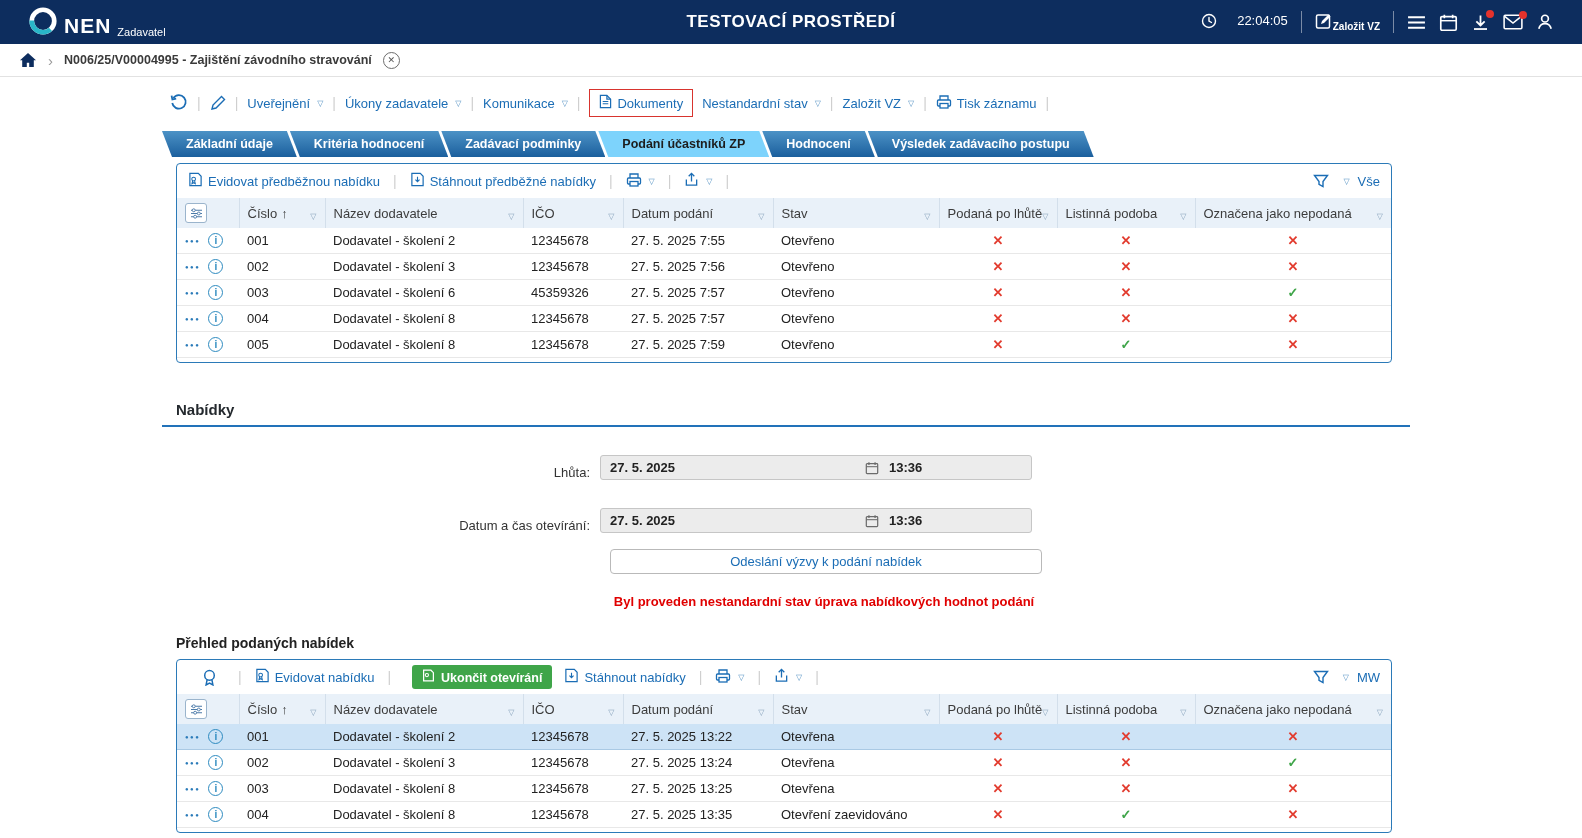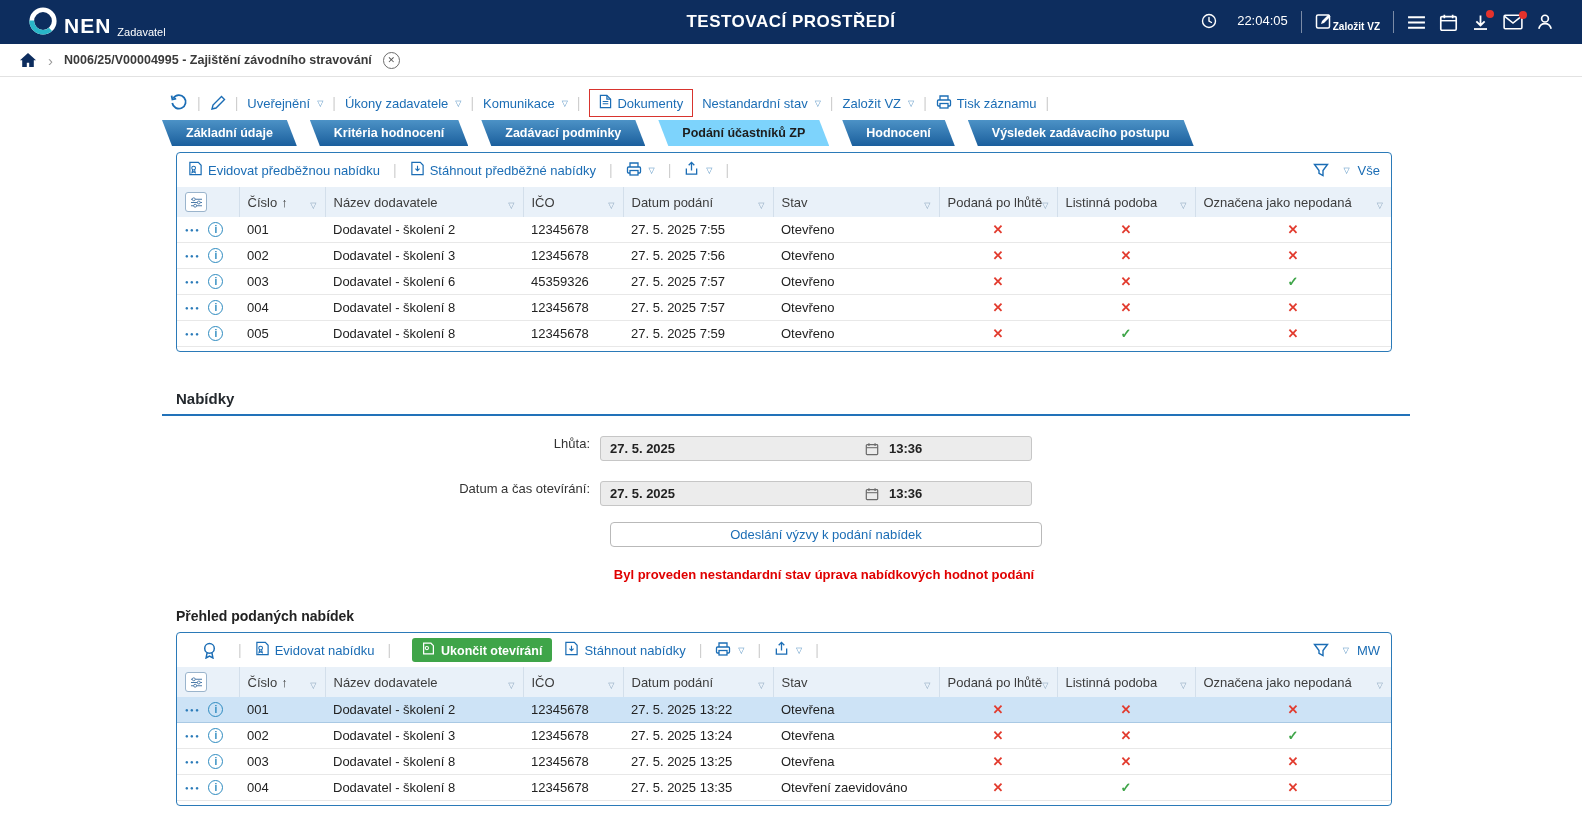--- a/index.html
+++ b/index.html
@@ -42,21 +42,21 @@
   .rec-toolbar { display:flex; align-items:center; margin-top:9px; padding-left:8px; height:34px; }
   .sep { color:#cfcfcf; margin:0 9px; font-size:14px; }
   .tool-icon { background:none; border:none; color:#1b6db5; cursor:pointer; display:flex; }
   .tlink { display:flex; align-items:center; gap:5px; color:#1b6db5; text-decoration:none;
     cursor:pointer; white-space:nowrap; }
   .caret { font-size:8px; color:#5d97c6; margin-left:2px; }
   .dokumenty-box { display:flex; align-items:center; gap:5px; border:1px solid #d8342e;
     padding:4px 9px; color:#1b6db5; cursor:pointer; }
 
   
-  .tabs-row { display:flex; margin-top:0; height:26px;gap:20px; }
+  .tabs-row { display:flex; margin-top:11px; height:26px; }
   .tab { height:26px; line-height:26px; padding:0 24px; font-size:12.5px; font-weight:bold;
     color:#fff; background:linear-gradient(#4c92c6,#1b5f9d); cursor:pointer; white-space:nowrap;
     clip-path:polygon(0 0, calc(100% - 10px) 0, 100% 100%, 10px 100%); }
   .tab + .tab { margin-left:-7px; }
   .tab.active { background:#7dd3fc; color:#1d1d1d; }
 
   
   .panel { margin:6px 0 0 14px; width:1216px; border:1.5px solid #2b7ab8; border-radius:4px;
     background:#fff; overflow:hidden; padding-bottom:4px; }
   .ptoolbar { display:flex; align-items:center; height:34px; padding:0 11px; gap:4px; }
@@ -86,21 +86,21 @@
   .dots { color:#2b7bb9; font-size:6px; letter-spacing:1.5px; cursor:pointer; }
   .info { width:15px; height:15px; border:1px solid #2e8bc0; border-radius:50%; color:#2e8bc0;
     font-size:10px; font-weight:bold; display:inline-flex; align-items:center;
     justify-content:center; cursor:pointer; }
   .mark.no { color:#e23b2e; font-weight:bold; }
   .mark.yes { color:#3fa549; font-weight:bold; }
 
   
   .section-title { margin:38px 0 0 14px; font-size:15px; font-weight:bold; color:#24292e; }
   .section-rule { margin-top:7px; border-bottom:2px solid #2272b9; width:1248px; }
-  .form-row { display:flex; align-items:flex-start; margin-top:20px; }
+  .form-row { display:flex; align-items:flex-end; margin-top:28px; }
   .form-row:first-of-type { margin-top:26px; }
   .f-label { width:438px; text-align:right; padding-right:10px; color:#333; }
   .dt-strip { width:432px; height:25px; background:#ececec; border:1px solid #c6c6c6;
     border-radius:3px; display:flex; align-items:center; cursor:pointer; }
   .dt-date { width:264px; padding-left:9px; font-weight:bold; }
   .dt-ico { color:#6b6b6b; display:flex; }
   .dt-time { padding-left:10px; font-weight:bold; }
   .send-btn { display:block; margin:16px 0 0 448px; width:432px; height:25px; background:#fff;
     border:1px solid #b9b9b9; border-radius:4px; color:#1b6db5; font-size:13px;
     cursor:pointer; font-family:"Liberation Sans", sans-serif; }

